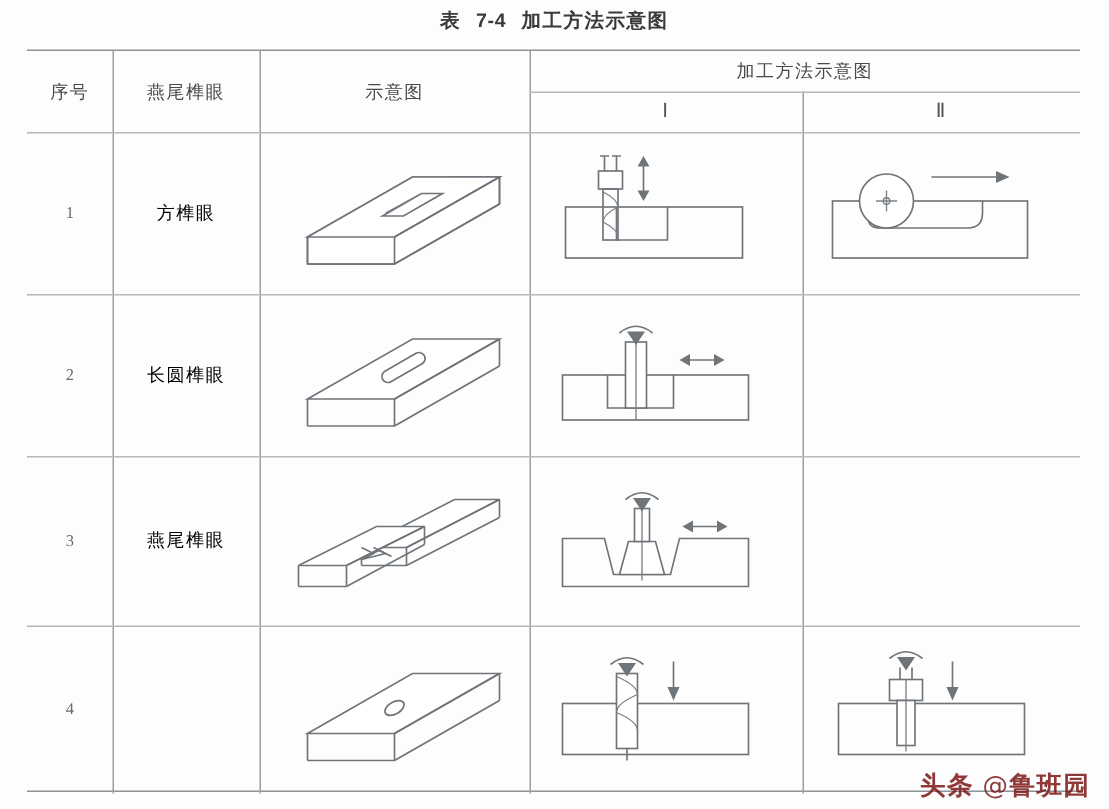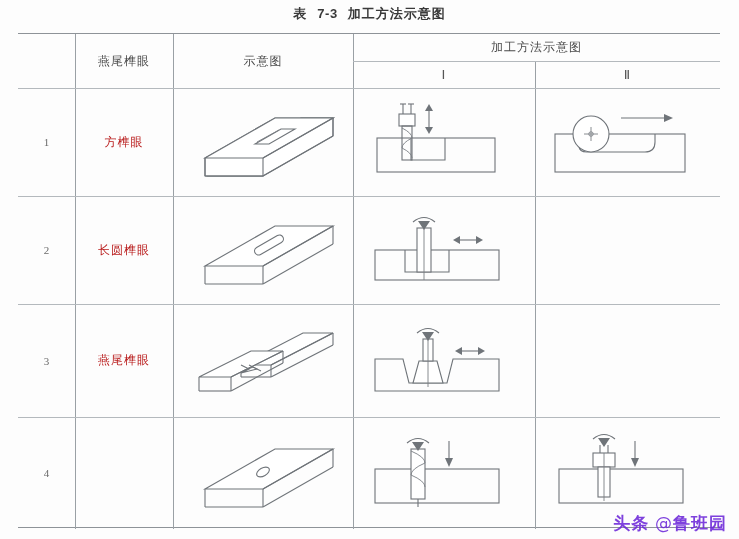--- a/index.html
+++ b/index.html
@@ -120,69 +120,70 @@
   .c-p1     { left: 335px; width: 182px; }
   .c-p2     { left: 517px; width: 185px; }
 
   .seq-txt {
     font-size: 11px;
     color: #6a6a6a;
     font-family: "Liberation Serif", serif;
   }
   .name-txt {
     font-size: 12px;
-    color: #b91c1c;
+    color: #000000;
     letter-spacing: 1px;
   }
 
   svg { display: block; }
   .ln   { fill: none; stroke: #6f7479; stroke-width: 1.1; }
   .ln-t { fill: none; stroke: #7a7f84; stroke-width: 0.9; }
   .fillw{ fill: #ffffff; stroke: #6f7479; stroke-width: 1.1; }
   .fillnone { fill: none; stroke: #6f7479; stroke-width: 1.1; }
   .arw  { fill: #6f7479; stroke: none; }
 
   
   .watermark {
     position: absolute;
     right: 12px;
     bottom: 4px;
     font-size: 17px;
     font-weight: bold;
-    color: #6d28d9;
+    color: #7f1d1d;
     letter-spacing: 1px;
     opacity: 0.88;
   }
   .watermark .wm-at {
     font-family: "DejaVu Sans", sans-serif;
     font-weight: normal;
   }
 </style>
 </head>
 <body>
 
 <div class="page">
 
   <div class="table-title">
-    <span>表</span><span class="tgap"></span><span class="tnum">7-3</span><span class="tgap"></span><span>加工方法示意图</span>
+    <span>表</span><span class="tgap"></span><span class="tnum">7-4</span><span class="tgap"></span><span>加工方法示意图</span>
   </div>
 
   <div class="tbl">
 
     <div class="vrule vr-1"></div>
     <div class="vrule vr-2"></div>
     <div class="vrule vr-3"></div>
     <div class="vrule vr-4"></div>
 
     <div class="hrule hr-head-span"></div>
     <div class="hrule hr-head"></div>
     <div class="hrule hr-r1"></div>
     <div class="hrule hr-r2"></div>
     <div class="hrule hr-r3"></div>
 
+    <div class="hcell h-seq">序号</div>
     <div class="hcell h-name">燕尾榫眼</div>
     <div class="hcell h-proc">加工方法示意图</div>
     <div class="hcell h-sketch">示意图</div>
     <div class="hcell h-i">
         <span>Ⅰ</span>
       </div>
     <div class="hcell h-ii">
         <span>Ⅱ</span>
       </div>
 

